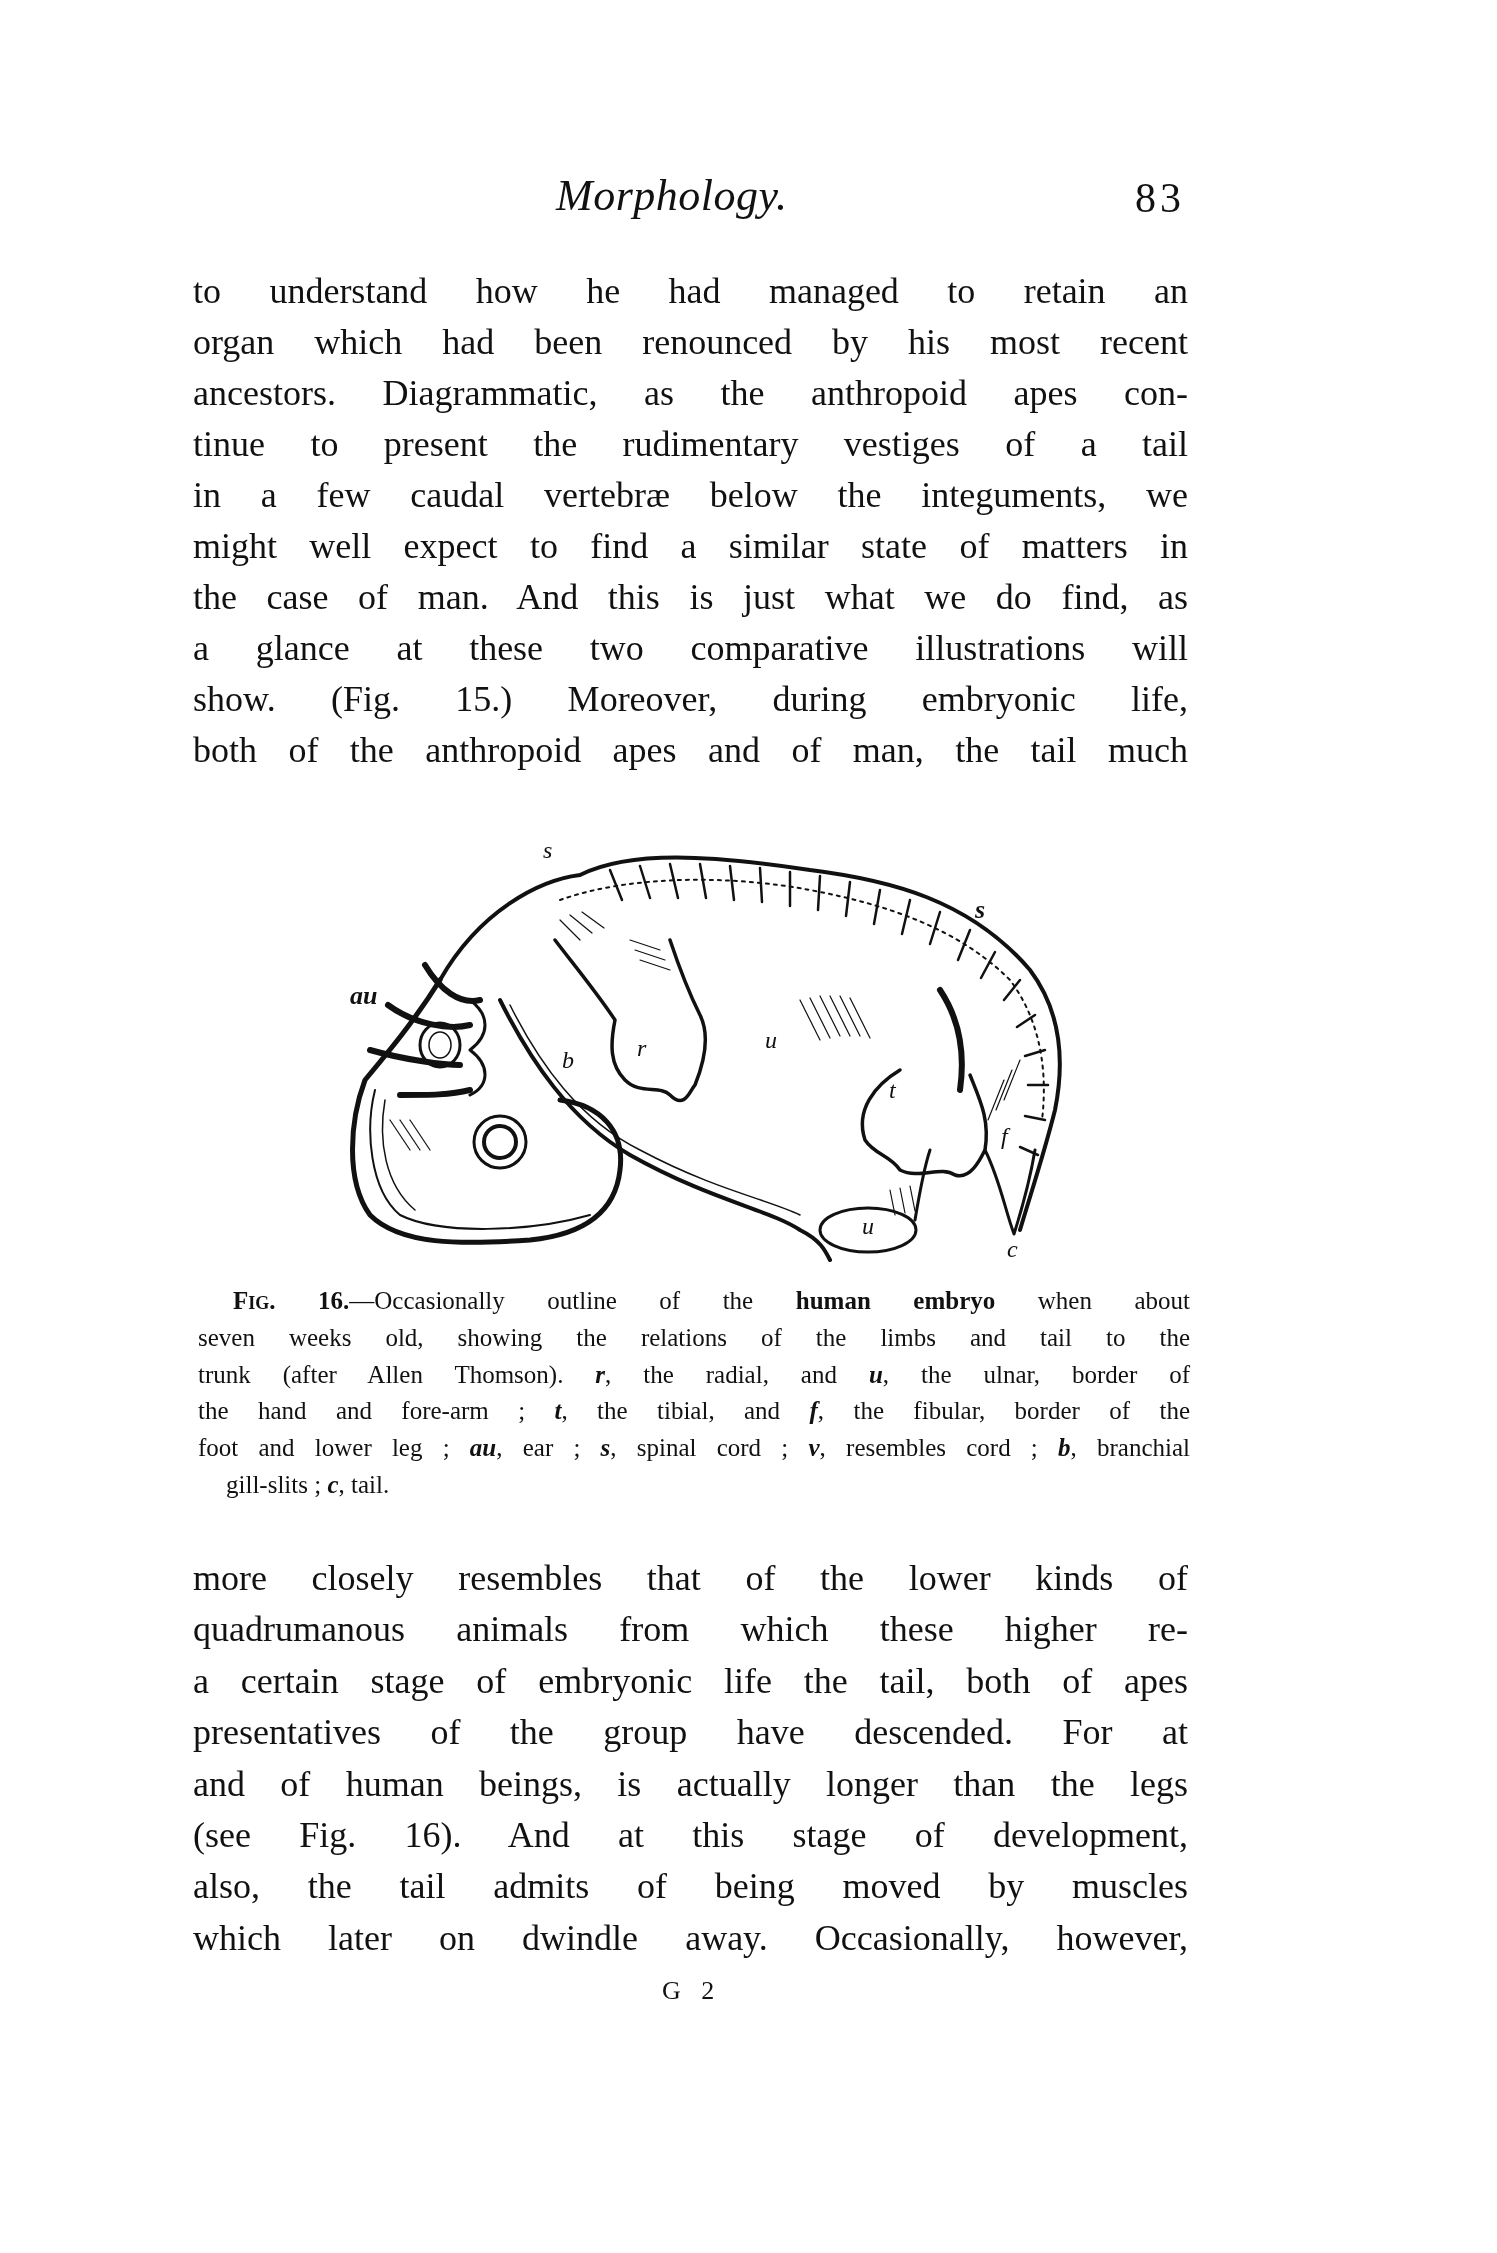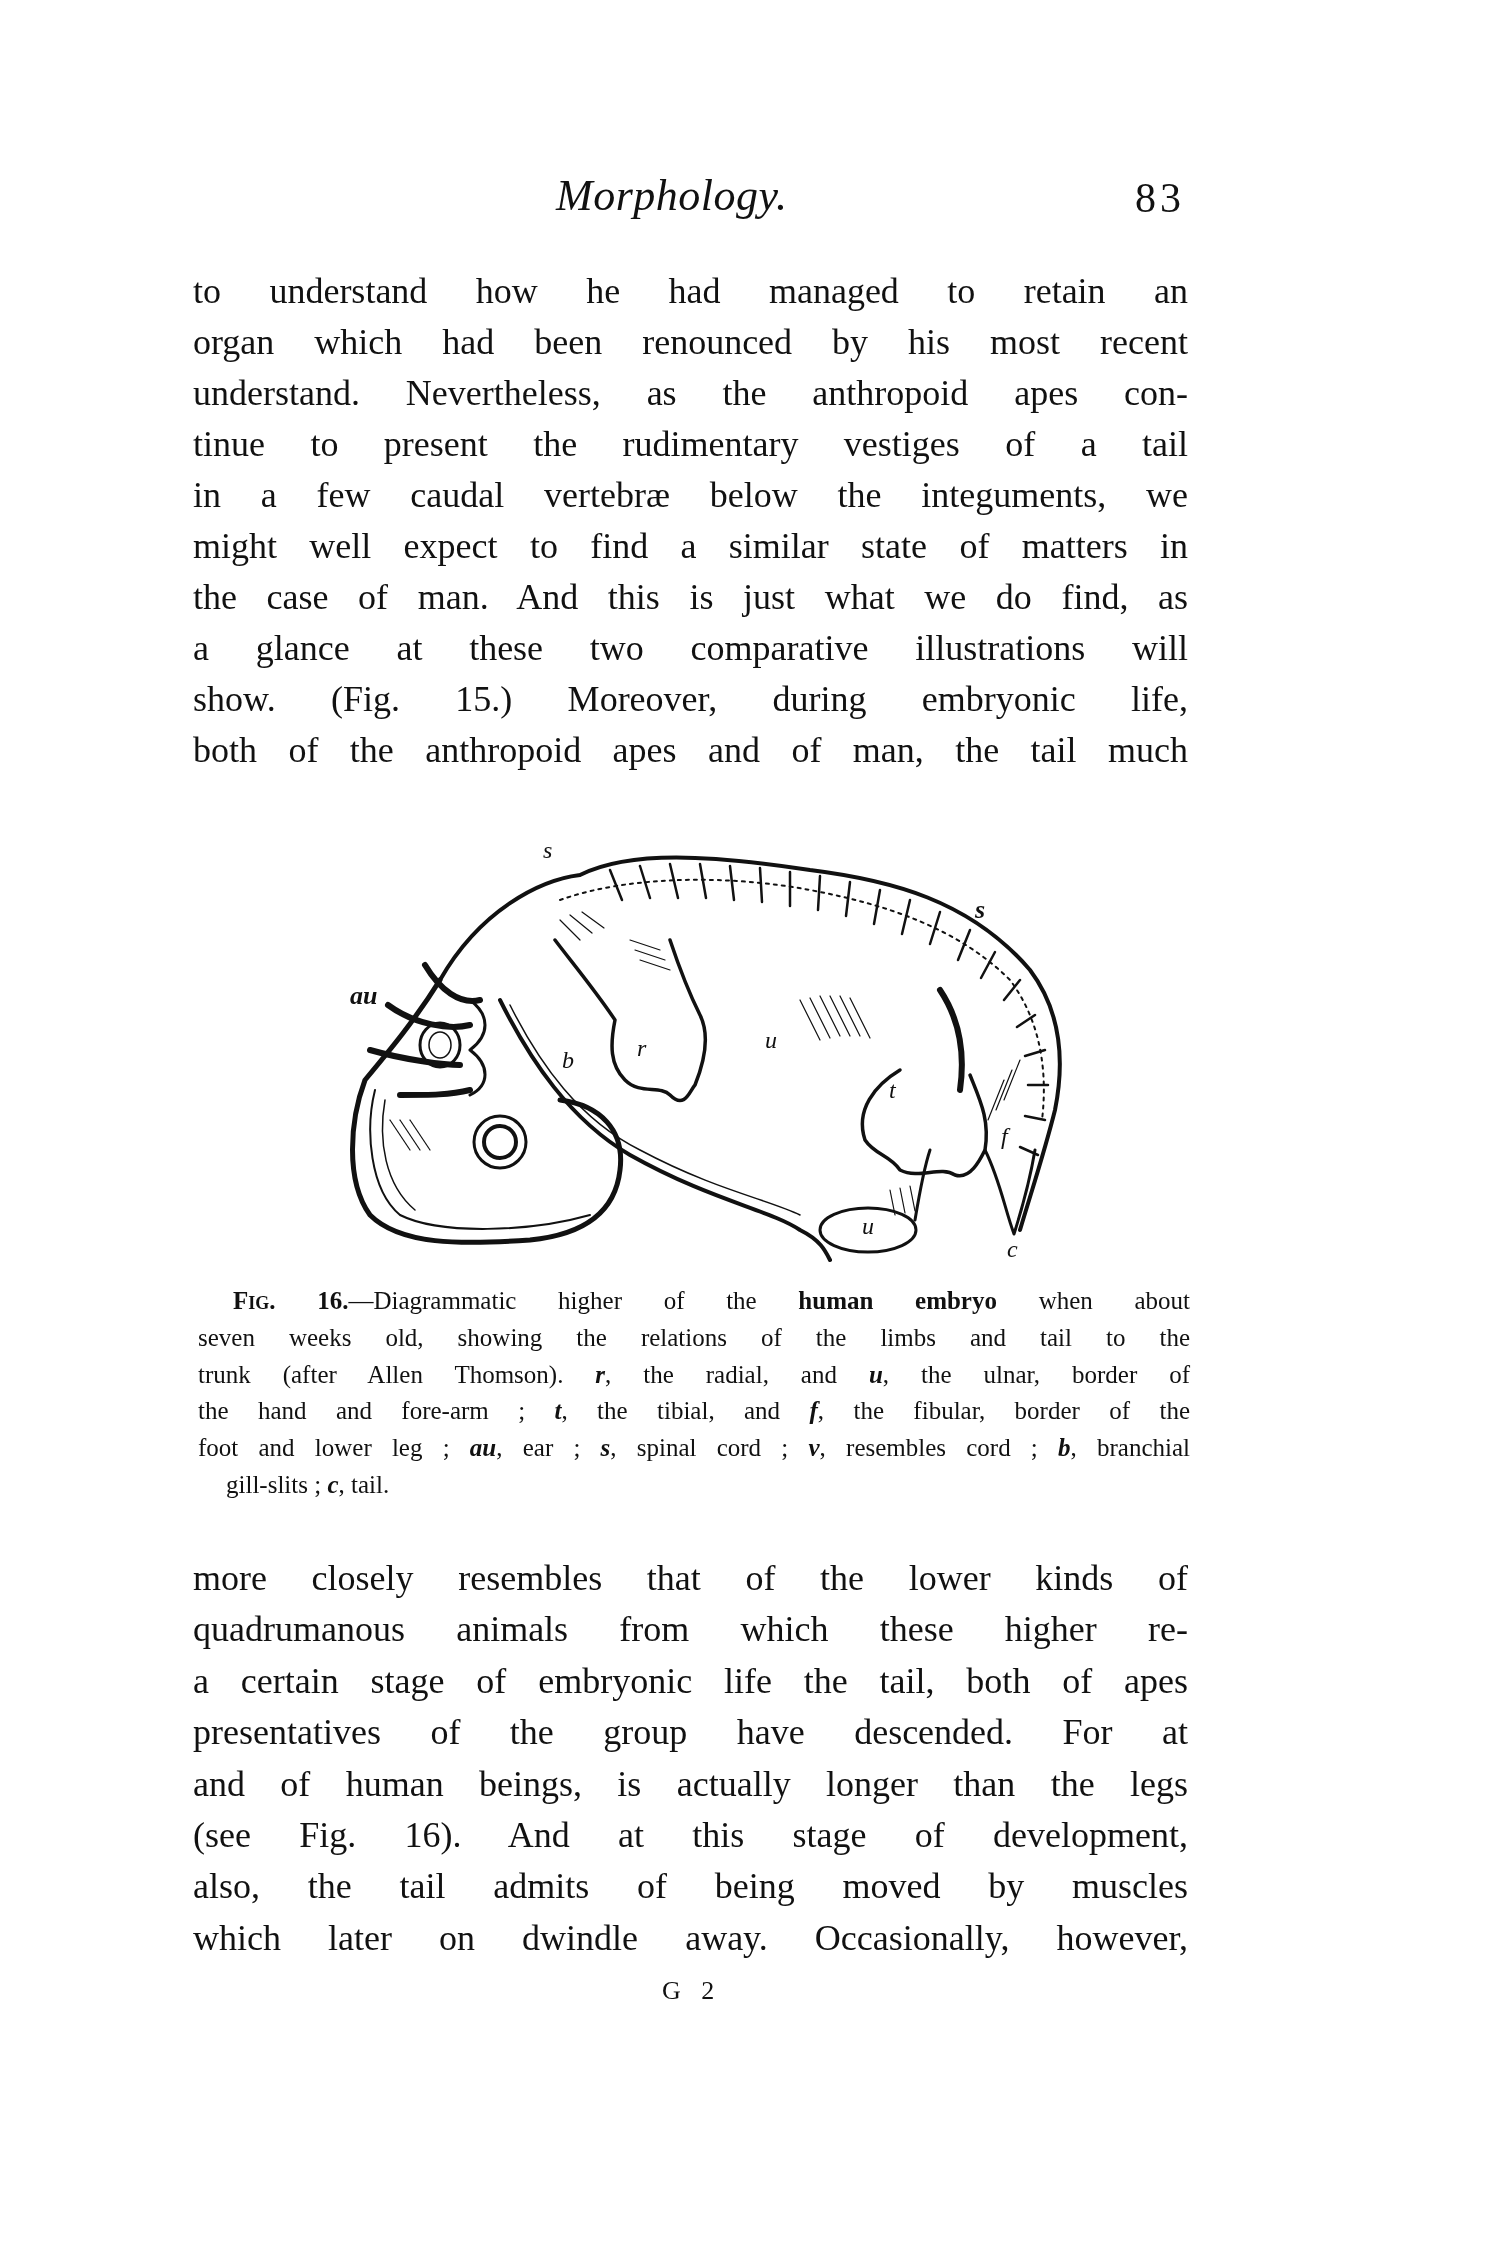--- a/index.html
+++ b/index.html
@@ -62,21 +62,21 @@
 </style>
 </head>
 <body>
 
 <div id="running-title" class="abs">Morphology.</div>
 <div id="page-number" class="abs">83</div>
 
 <div id="para-top" class="abs para">
   <span class="line">to understand how he had managed to retain an</span>
   <span class="line">organ which had been renounced by his most recent</span>
-  <span class="line">understand.  Nevertheless, as the anthropoid apes con-</span>
+  <span class="line">ancestors.  Diagrammatic, as the anthropoid apes con-</span>
   <span class="line">tinue to present the rudimentary vestiges of a tail</span>
   <span class="line">in a few caudal vertebræ below the integuments, we</span>
   <span class="line">might well expect to find a similar state of matters in</span>
   <span class="line">the case of man.  And this is just what we do find, as</span>
   <span class="line">a glance at these two comparative illustrations will</span>
   <span class="line">show.  (Fig. 15.)  Moreover, during embryonic life,</span>
   <span class="line">both of the anthropoid apes and of man, the tail much</span>
 </div>
 
 <div id="figure" class="abs">
@@ -172,21 +172,21 @@
   <span class="fig-label" style="left:232px; top:228px;">b</span>
   <span class="fig-label" style="left:307px; top:216px;">r</span>
   <span class="fig-label" style="left:435px; top:208px;">u</span>
   <span class="fig-label" style="left:559px; top:258px;">t</span>
   <span class="fig-label" style="left:671px; top:304px;">f</span>
   <span class="fig-label" style="left:532px; top:394px;">u</span>
   <span class="fig-label" style="left:677px; top:417px;">c</span>
 </div>
 
 <div id="caption" class="abs">
-  <span class="cap-line first"><span class="sc b">Fig.</span> <span class="b">16.</span><span class="cap-parts"><span>—Diagrammatic higher of the </span><span class="b">human embryo</span><span> when about</span></span></span>
+  <span class="cap-line first"><span class="sc b">Fig.</span> <span class="b">16.</span><span class="cap-parts"><span>—Occasionally outline of the </span><span class="b">human embryo</span><span> when about</span></span></span>
   <span class="cap-line"><span class="cap-parts"><span>seven weeks old, showing the relations of the limbs and tail to the</span></span></span>
   <span class="cap-line"><span class="cap-parts"><span>trunk (after Allen Thomson).  </span><span class="bi">r</span><span>, the radial, and </span><span class="bi">u</span><span>, the ulnar, border of</span></span></span>
   <span class="cap-line"><span class="cap-parts"><span>the hand and fore-arm ; </span><span class="bi">t</span><span>, the tibial, and </span><span class="bi">f</span><span>, the fibular, border of the</span></span></span>
   <span class="cap-line"><span class="cap-parts"><span>foot and lower leg ; </span><span class="bi">au</span><span>, ear ; </span><span class="bi">s</span><span>, spinal cord ; </span><span class="bi">v</span><span>, resembles cord ; </span><span class="bi">b</span><span>, branchial</span></span></span>
   <span class="cap-line last-short"><span class="cap-parts"><span>gill-slits ; </span><span class="bi">c</span><span>, tail.</span></span></span>
 </div>
 
 <div id="para-bottom" class="abs para">
   <span class="line">more closely resembles that of the lower kinds of</span>
   <span class="line">quadrumanous animals from which these higher re-</span>

